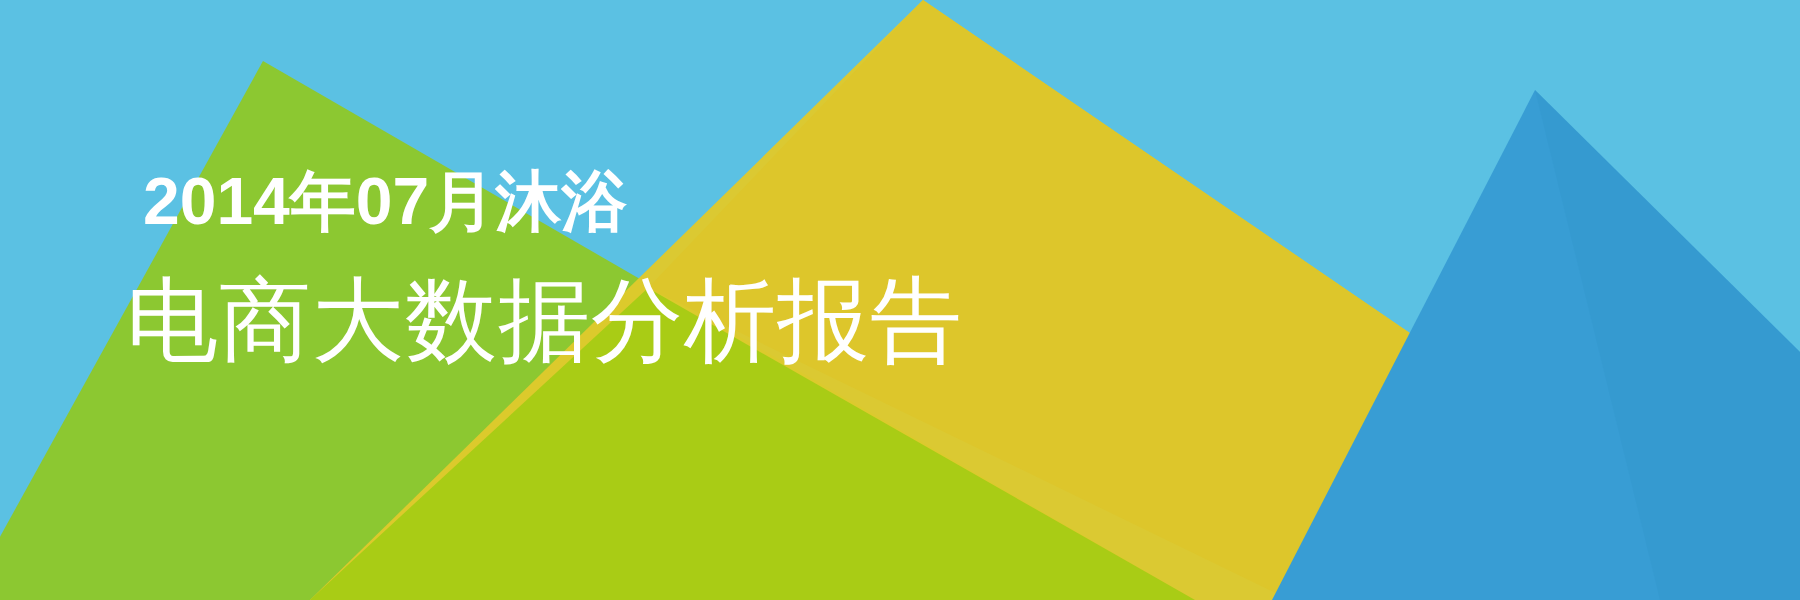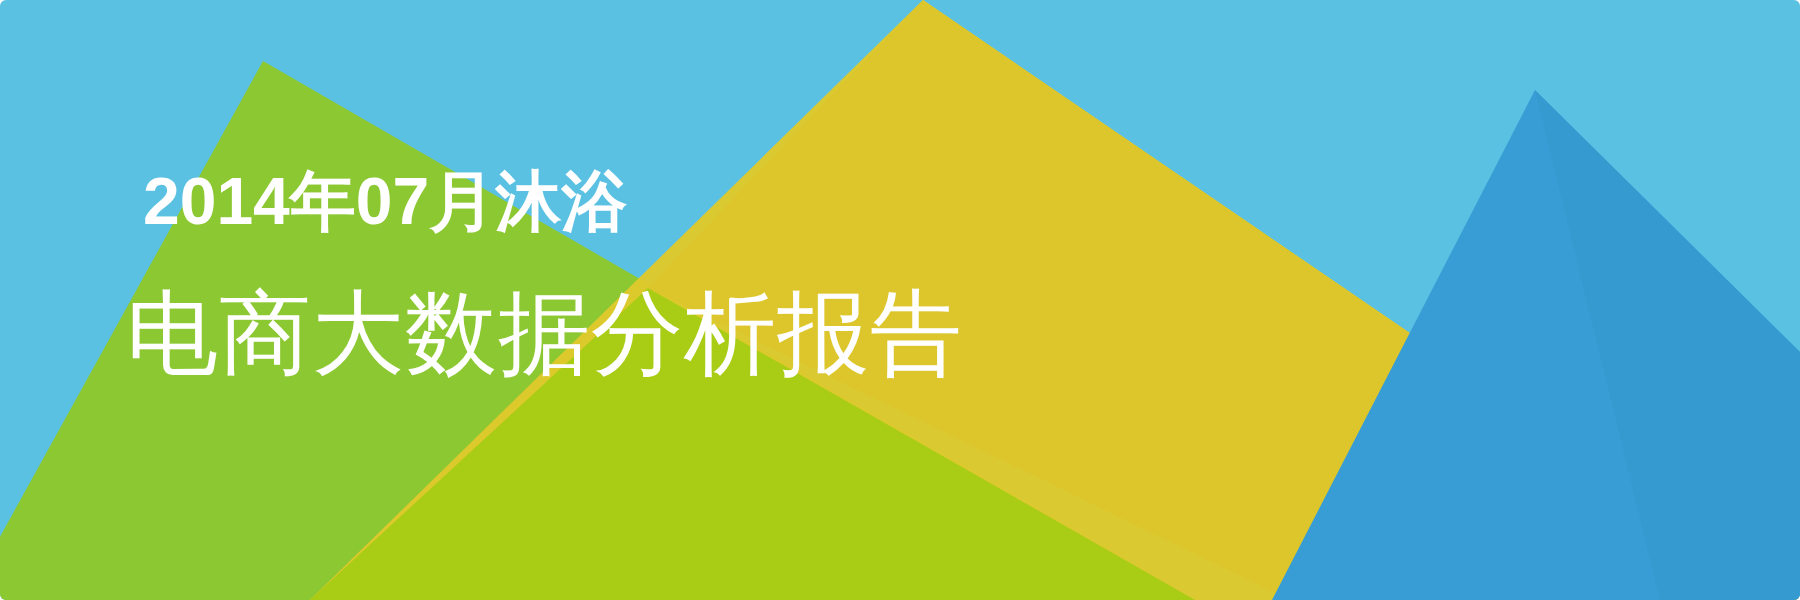--- a/index.html
+++ b/index.html
@@ -6,21 +6,20 @@
     margin: 0;
     padding: 0;
     background: #ffffff;
   }
   #banner {
     position: relative;
     width: 1800px;
     height: 600px;
     overflow: hidden;
     font-family: "Liberation Sans", "DejaVu Sans", sans-serif;
-    border-radius: 6px;
   }
   #bg-svg {
     position: absolute;
     top: 0;
     left: 0;
     width: 1800px;
     height: 600px;
     display: block;
   }
   #title-block {
@@ -43,21 +42,20 @@
     font-size: 66px;
     font-weight: 700;
     letter-spacing: 0px;
   }
   #title-line-2 {
     left: 126px;
     top: 274px;
     font-size: 92px;
     font-weight: 400;
     letter-spacing: 1px;
-    margin-top: 13px;
   }
 </style>
 </head>
 <body>
 
 <div id="banner">
 
   <svg id="bg-svg" viewBox="0 0 1800 600" preserveAspectRatio="none">
 
     <rect x="0" y="0" width="1800" height="600" fill="#5bc1e3"></rect>

